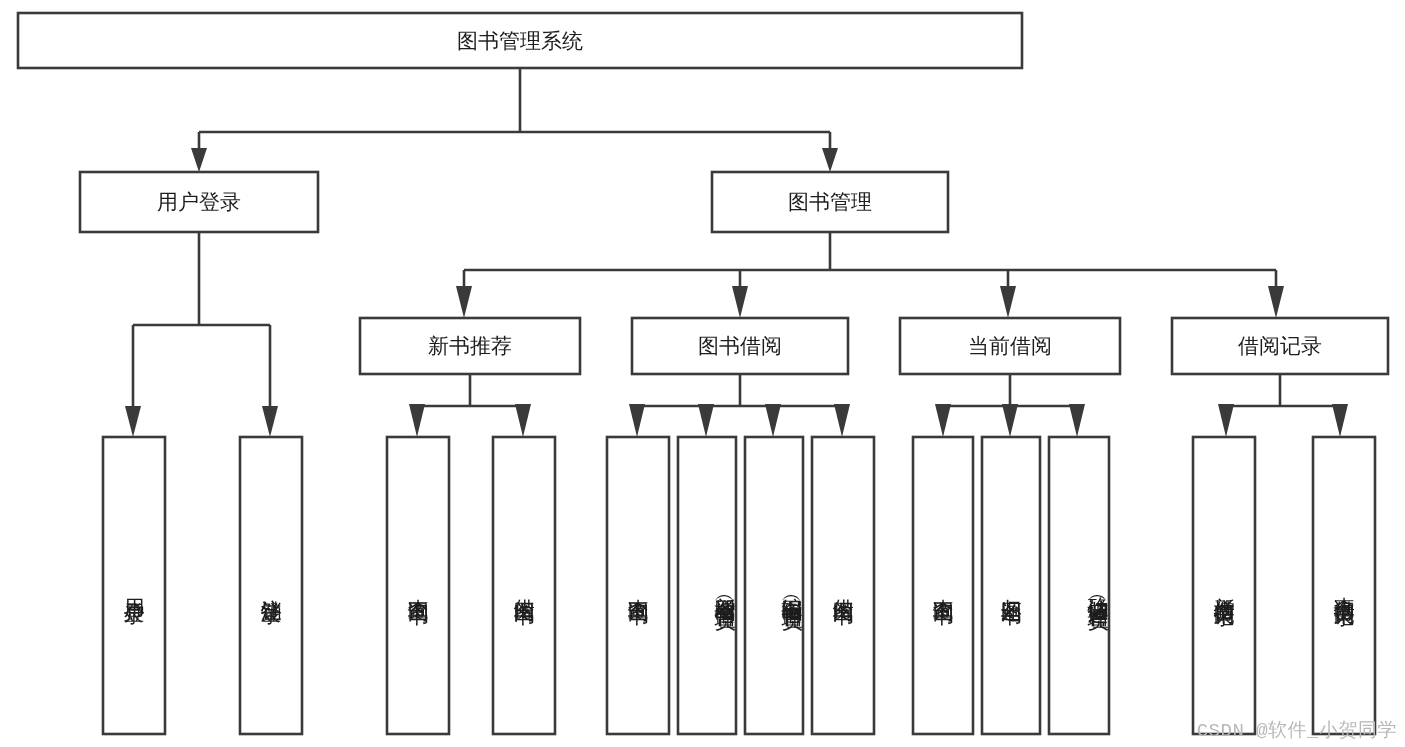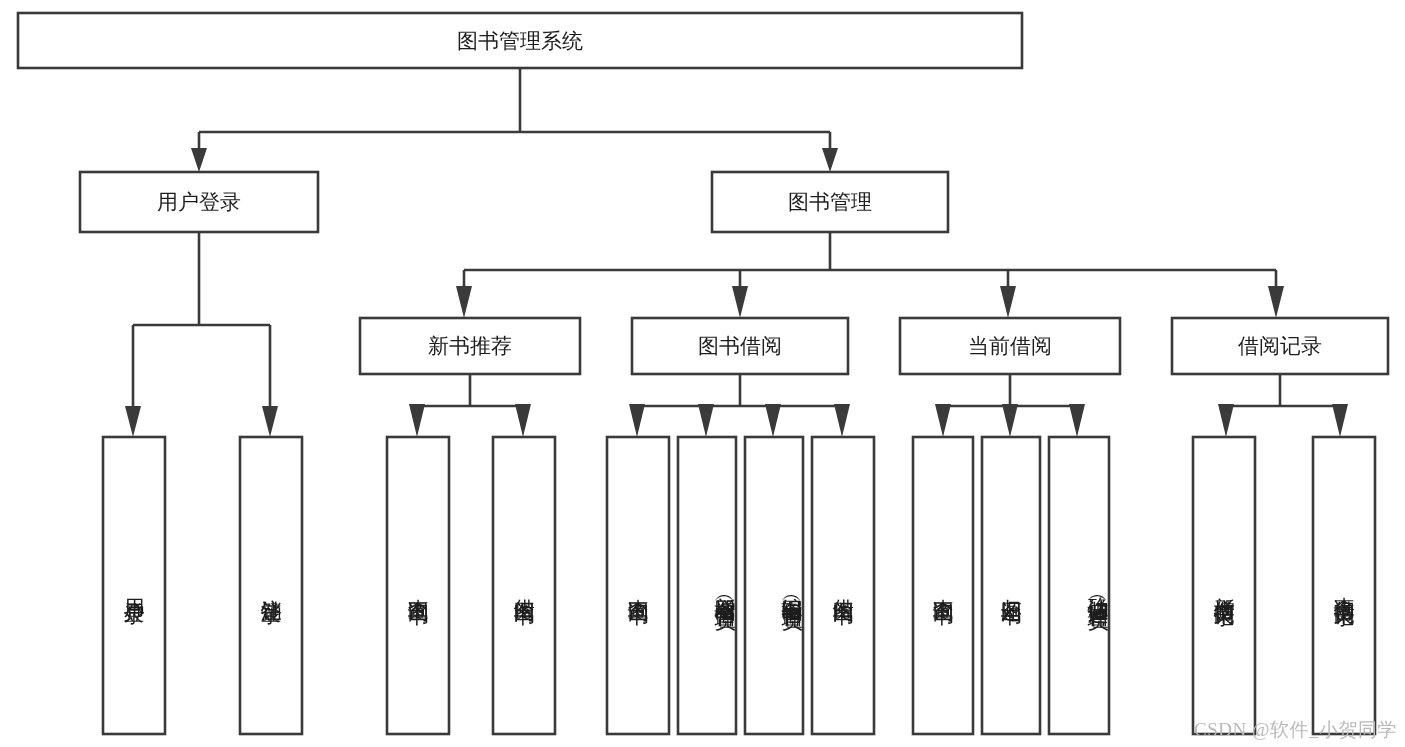--- a/index.html
+++ b/index.html
@@ -60,21 +60,21 @@
     line-height: 1.08;
     letter-spacing: 2px;
     color: #1d1d1d;
     white-space: nowrap;
     pointer-events: none;
   }
   #watermark {
     position: absolute;
     right: 8px;
     bottom: 4px;
-    font-family: Liberation Serif, serif;
+    font-family: Liberation Mono, monospace;
     font-size: 19px;
     color: #b9b9b9;
     letter-spacing: 0.5px;
     white-space: nowrap;
   }
 </style>
 </head>
 <body>
 
 <div id="diagram-root">

